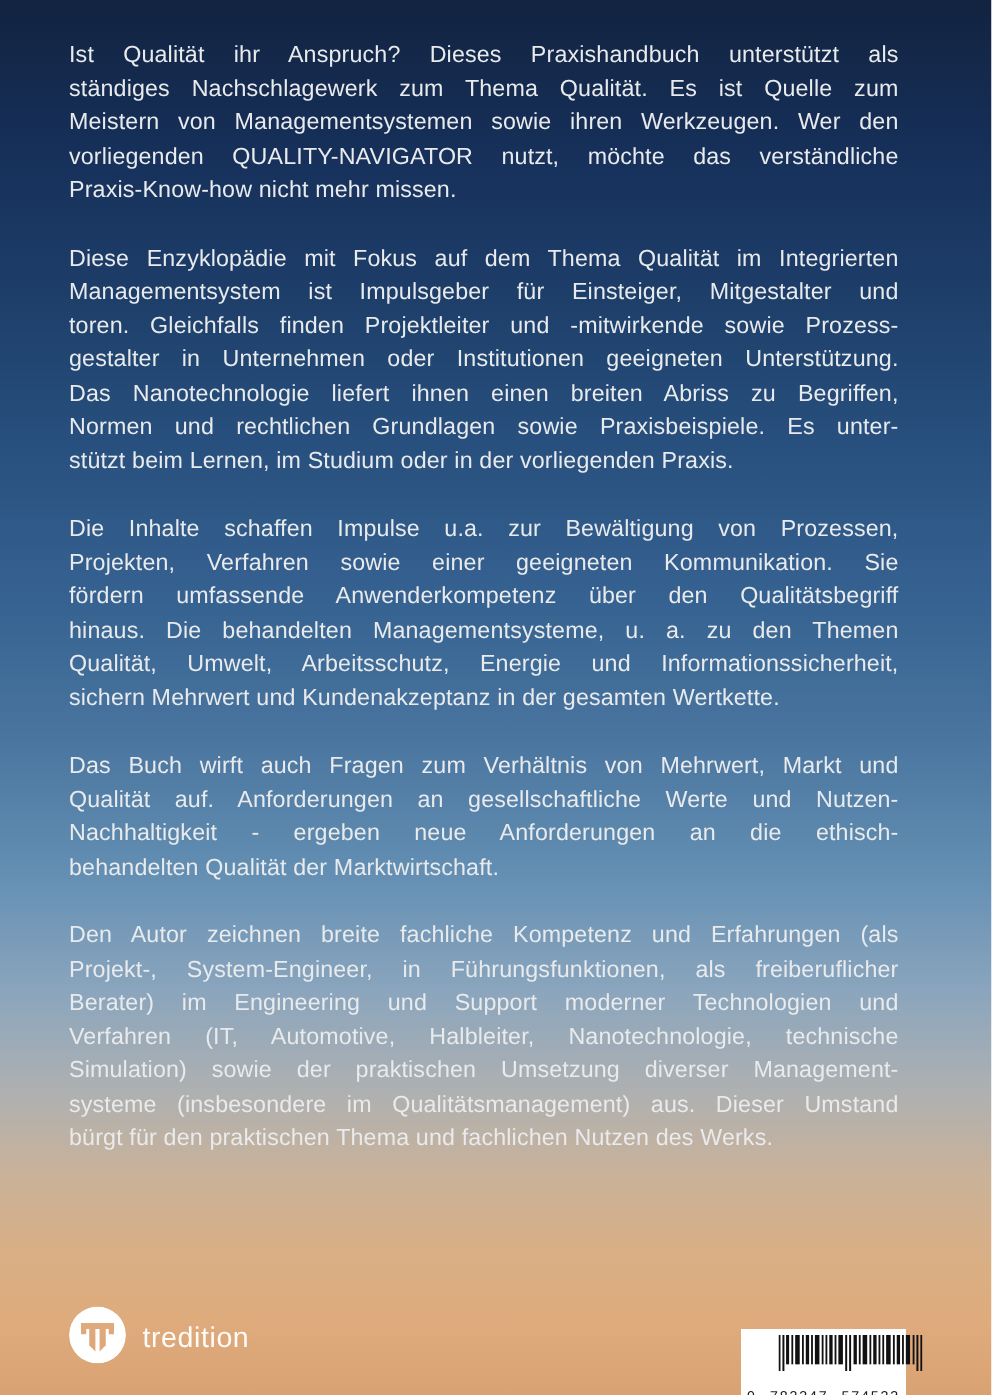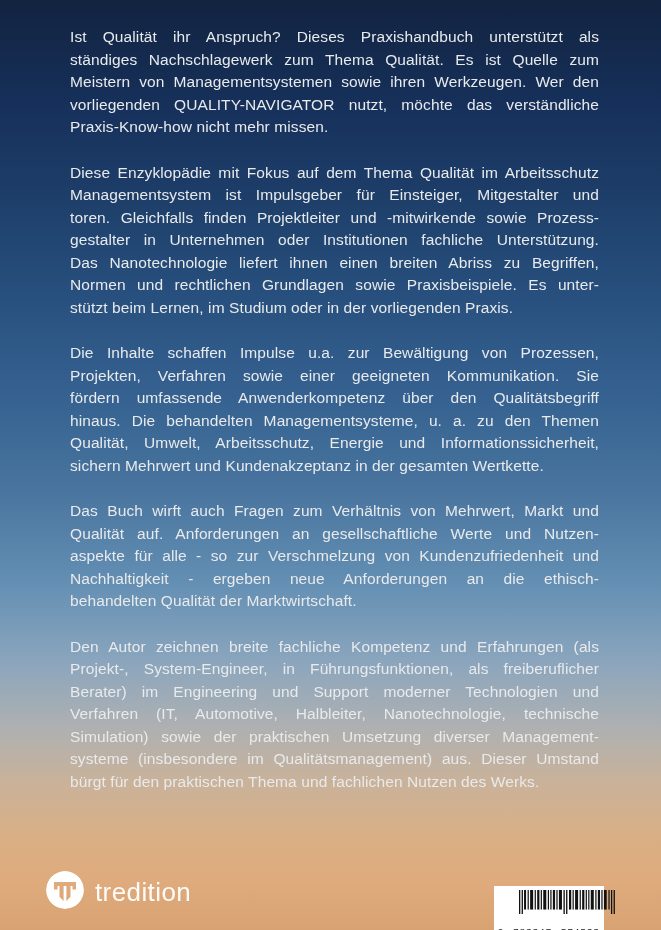--- a/index.html
+++ b/index.html
@@ -32,35 +32,34 @@
     color: #e8eaec;
     font-size: 15.5px;
     line-height: 22.5px;
     letter-spacing: 0.1px;
   }
   .para { margin-bottom: 23px; }
   .line {
     text-align: justify;
     text-align-last: justify;
     white-space: normal;
-    margin-left: 24px;
   }
   .line.last { text-align-last: left; }
 
   .publisher {
     position: absolute;
     left: 46px;
     top: 871px;
     display: flex;
     align-items: center;
     gap: 11px;
   }
   .publisher-name {
     color: rgba(255,255,255,0.95);
-    font-size: 26px;
+    font-size: 19px;
     letter-spacing: 0.4px;
     line-height: 38px;
   }
   .barcode-box {
     position: absolute;
     left: 494px;
     top: 886px;
     width: 110px;
     height: 53px;
     background: #ffffff;
@@ -88,40 +87,39 @@
 
   <div class="body-text">
       <div class="para">
         <div class="line">Ist Qualität ihr Anspruch? Dieses Praxishandbuch unterstützt als</div>
         <div class="line">ständiges Nachschlagewerk zum Thema Qualität. Es ist Quelle zum</div>
         <div class="line">Meistern von Managementsystemen sowie ihren Werkzeugen. Wer den</div>
         <div class="line">vorliegenden QUALITY-NAVIGATOR nutzt, möchte das verständliche</div>
         <div class="line last">Praxis-Know-how nicht mehr missen.</div>
       </div>
       <div class="para">
-        <div class="line">Diese Enzyklopädie mit Fokus auf dem Thema Qualität im Arbeitsschutz</div>
+        <div class="line">Diese Enzyklopädie mit Fokus auf dem Thema Qualität im Integrierten</div>
         <div class="line">Managementsystem ist Impulsgeber für Einsteiger, Mitgestalter und</div>
         <div class="line">toren. Gleichfalls finden Projektleiter und -mitwirkende sowie Prozess-</div>
-        <div class="line">gestalter in Unternehmen oder Institutionen fachliche Unterstützung.</div>
+        <div class="line">gestalter in Unternehmen oder Institutionen geeigneten Unterstützung.</div>
         <div class="line">Das Nanotechnologie liefert ihnen einen breiten Abriss zu Begriffen,</div>
         <div class="line">Normen und rechtlichen Grundlagen sowie Praxisbeispiele. Es unter-</div>
         <div class="line last">stützt beim Lernen, im Studium oder in der vorliegenden Praxis.</div>
       </div>
       <div class="para">
         <div class="line">Die Inhalte schaffen Impulse u.a. zur Bewältigung von Prozessen,</div>
         <div class="line">Projekten, Verfahren sowie einer geeigneten Kommunikation. Sie</div>
         <div class="line">fördern umfassende Anwenderkompetenz über den Qualitätsbegriff</div>
         <div class="line">hinaus. Die behandelten Managementsysteme, u. a. zu den Themen</div>
         <div class="line">Qualität, Umwelt, Arbeitsschutz, Energie und Informationssicherheit,</div>
         <div class="line last">sichern Mehrwert und Kundenakzeptanz in der gesamten Wertkette.</div>
       </div>
       <div class="para">
         <div class="line">Das Buch wirft auch Fragen zum Verhältnis von Mehrwert, Markt und</div>
         <div class="line">Qualität auf. Anforderungen an gesellschaftliche Werte und Nutzen-</div>
-        <div class="line">aspekte für alle - so zur Verschmelzung von Kundenzufriedenheit und</div>
         <div class="line">Nachhaltigkeit - ergeben neue Anforderungen an die ethisch-</div>
         <div class="line last">behandelten Qualität der Marktwirtschaft.</div>
       </div>
       <div class="para">
         <div class="line">Den Autor zeichnen breite fachliche Kompetenz und Erfahrungen (als</div>
         <div class="line">Projekt-, System-Engineer, in Führungsfunktionen, als freiberuflicher</div>
         <div class="line">Berater) im Engineering und Support moderner Technologien und</div>
         <div class="line">Verfahren (IT, Automotive, Halbleiter, Nanotechnologie, technische</div>
         <div class="line">Simulation) sowie der praktischen Umsetzung diverser Management-</div>
         <div class="line">systeme (insbesondere im Qualitätsmanagement) aus. Dieser Umstand</div>

